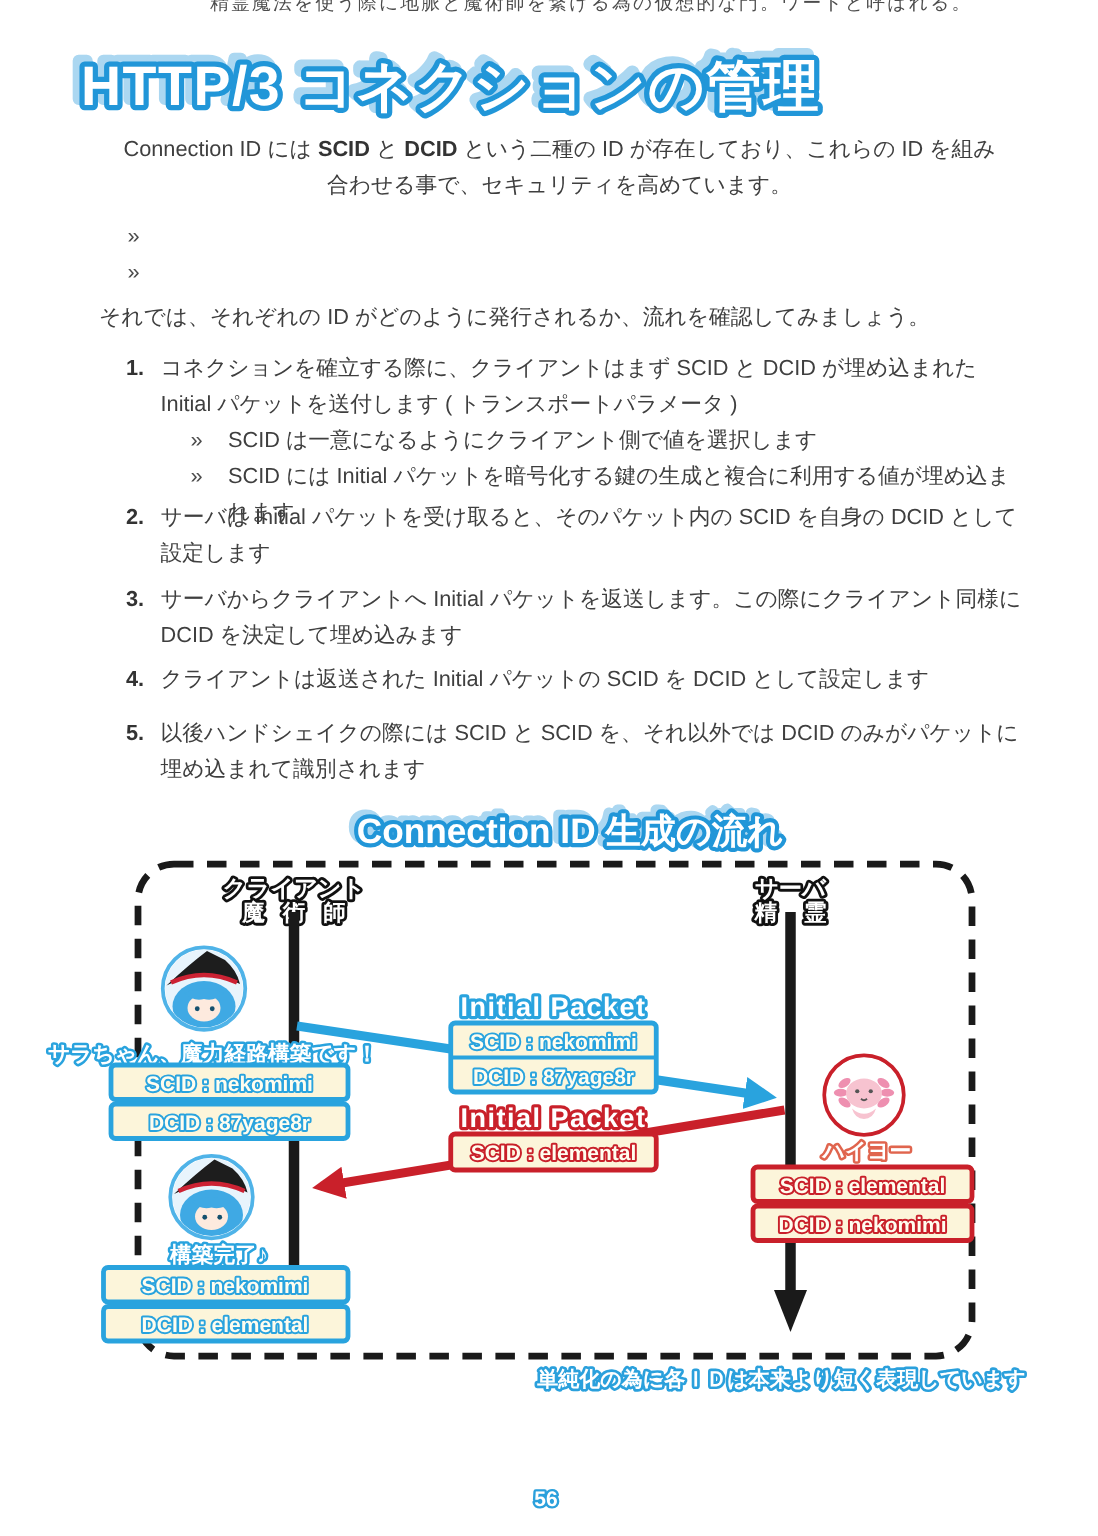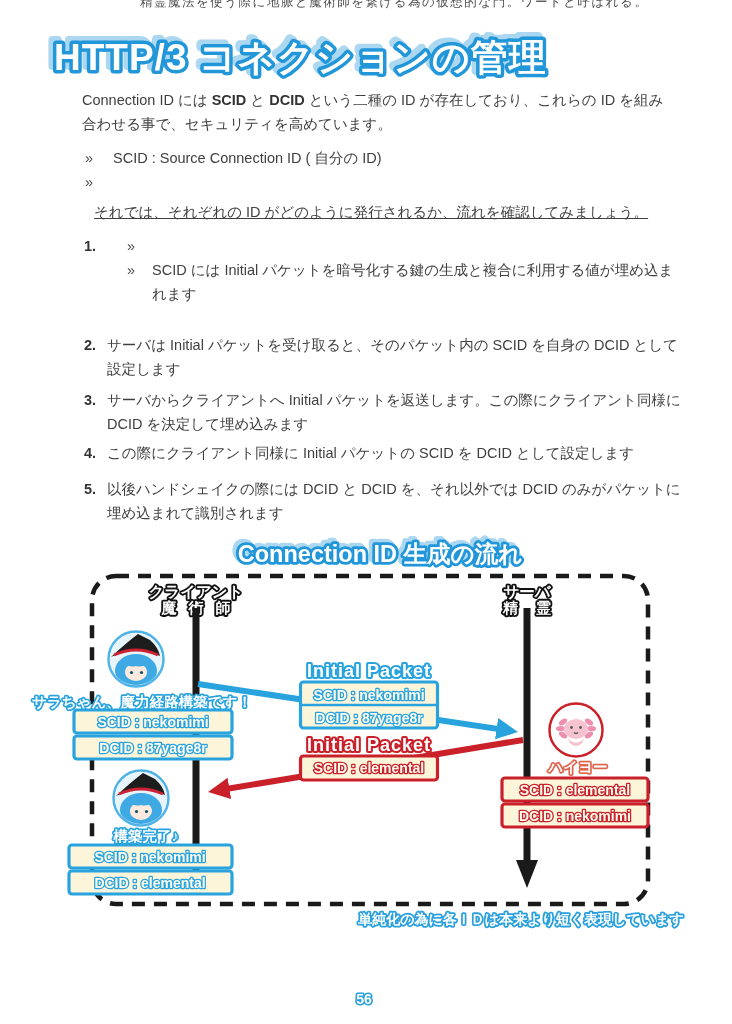--- a/index.html
+++ b/index.html
@@ -26,65 +26,66 @@
     paint-order:stroke fill;stroke-linejoin:round;stroke-linecap:round;
   }
 </style>
 </head>
 <body>
 
 <div class="page">
 
   <div class="abs top-note">精霊魔法を使う際に地脈と魔術師を繋げる為の仮想的な門。ワードと呼ばれる。</div>
 
-  <p class="abs body-text" style="left:82px;top:88px;width:582px;">
+  <p class="abs body-text" style="left:82px;top:88px;width:582px;text-align:center;">
     <span>Connection ID には </span><b>SCID</b><span> と </span><b>DCID</b><span> という二種の ID が存在しており、これらの ID を組み合わせる事で、セキュリティを高めています。</span>
   </p>
 
   <div class="abs" style="left:82px;top:146px;width:600px;">
     <div class="brow">
       <span class="bmk">»</span>
-      <span>SCID : Source Connection ID ( 自分の ID)</span>
     </div>
     <div class="brow">
       <span class="bmk">»</span>
     </div>
   </div>
 
-  <p class="abs body-text" style="left:94px;top:200px;width:600px;text-decoration:underline;">それでは、それぞれの ID がどのように発行されるか、流れを確認してみましょう。</p>
+  <p class="abs body-text" style="left:66px;top:200px;width:600px;">それでは、それぞれの ID がどのように発行されるか、流れを確認してみましょう。</p>
 
   <div class="step" style="top:234px;">
     <span class="step-num">1.</span>
+    <div class="step-text">コネクションを確立する際に、クライアントはまず SCID と DCID が埋め込まれた Initial パケットを送付します ( トランスポートパラメータ )</div>
     <div class="sub">
       <span class="bmk">»</span>
+      <span>SCID は一意になるようにクライアント側で値を選択します</span>
     </div>
     <div class="sub">
       <span class="bmk">»</span>
       <span>SCID には Initial パケットを暗号化する鍵の生成と複合に利用する値が埋め込まれます</span>
     </div>
   </div>
 
   <div class="step" style="top:333px;">
     <span class="step-num">2.</span>
     <div class="step-text">サーバは Initial パケットを受け取ると、そのパケット内の SCID を自身の DCID として設定します</div>
   </div>
 
   <div class="step" style="top:388px;">
     <span class="step-num">3.</span>
     <div class="step-text">サーバからクライアントへ Initial パケットを返送します。この際にクライアント同様に DCID を決定して埋め込みます</div>
   </div>
 
   <div class="step" style="top:441px;">
     <span class="step-num">4.</span>
-    <div class="step-text">この際にクライアント同様に Initial パケットの SCID を DCID として設定します</div>
+    <div class="step-text">クライアントは返送された Initial パケットの SCID を DCID として設定します</div>
   </div>
 
   <div class="step" style="top:477px;">
     <span class="step-num">5.</span>
-    <div class="step-text">以後ハンドシェイクの際には DCID と DCID を、それ以外では DCID のみがパケットに埋め込まれて識別されます</div>
+    <div class="step-text">以後ハンドシェイクの際には SCID と SCID を、それ以外では DCID のみがパケットに埋め込まれて識別されます</div>
   </div>
 
   <svg class="abs overlay" width="732" height="1024" viewBox="0 0 732 1024">
     <defs>
       <marker id="ab" markerWidth="3.8" markerHeight="3.8" refX="2.6" refY="1.8" orient="auto" markerUnits="strokeWidth">
         <path d="M0,0 L3.6,1.8 L0,3.6 Z" fill="#29a3de"></path>
       </marker>
       <marker id="ar" markerWidth="3.8" markerHeight="3.8" refX="2.6" refY="1.8" orient="auto" markerUnits="strokeWidth">
         <path d="M0,0 L3.6,1.8 L0,3.6 Z" fill="#c9202a"></path>
       </marker>

